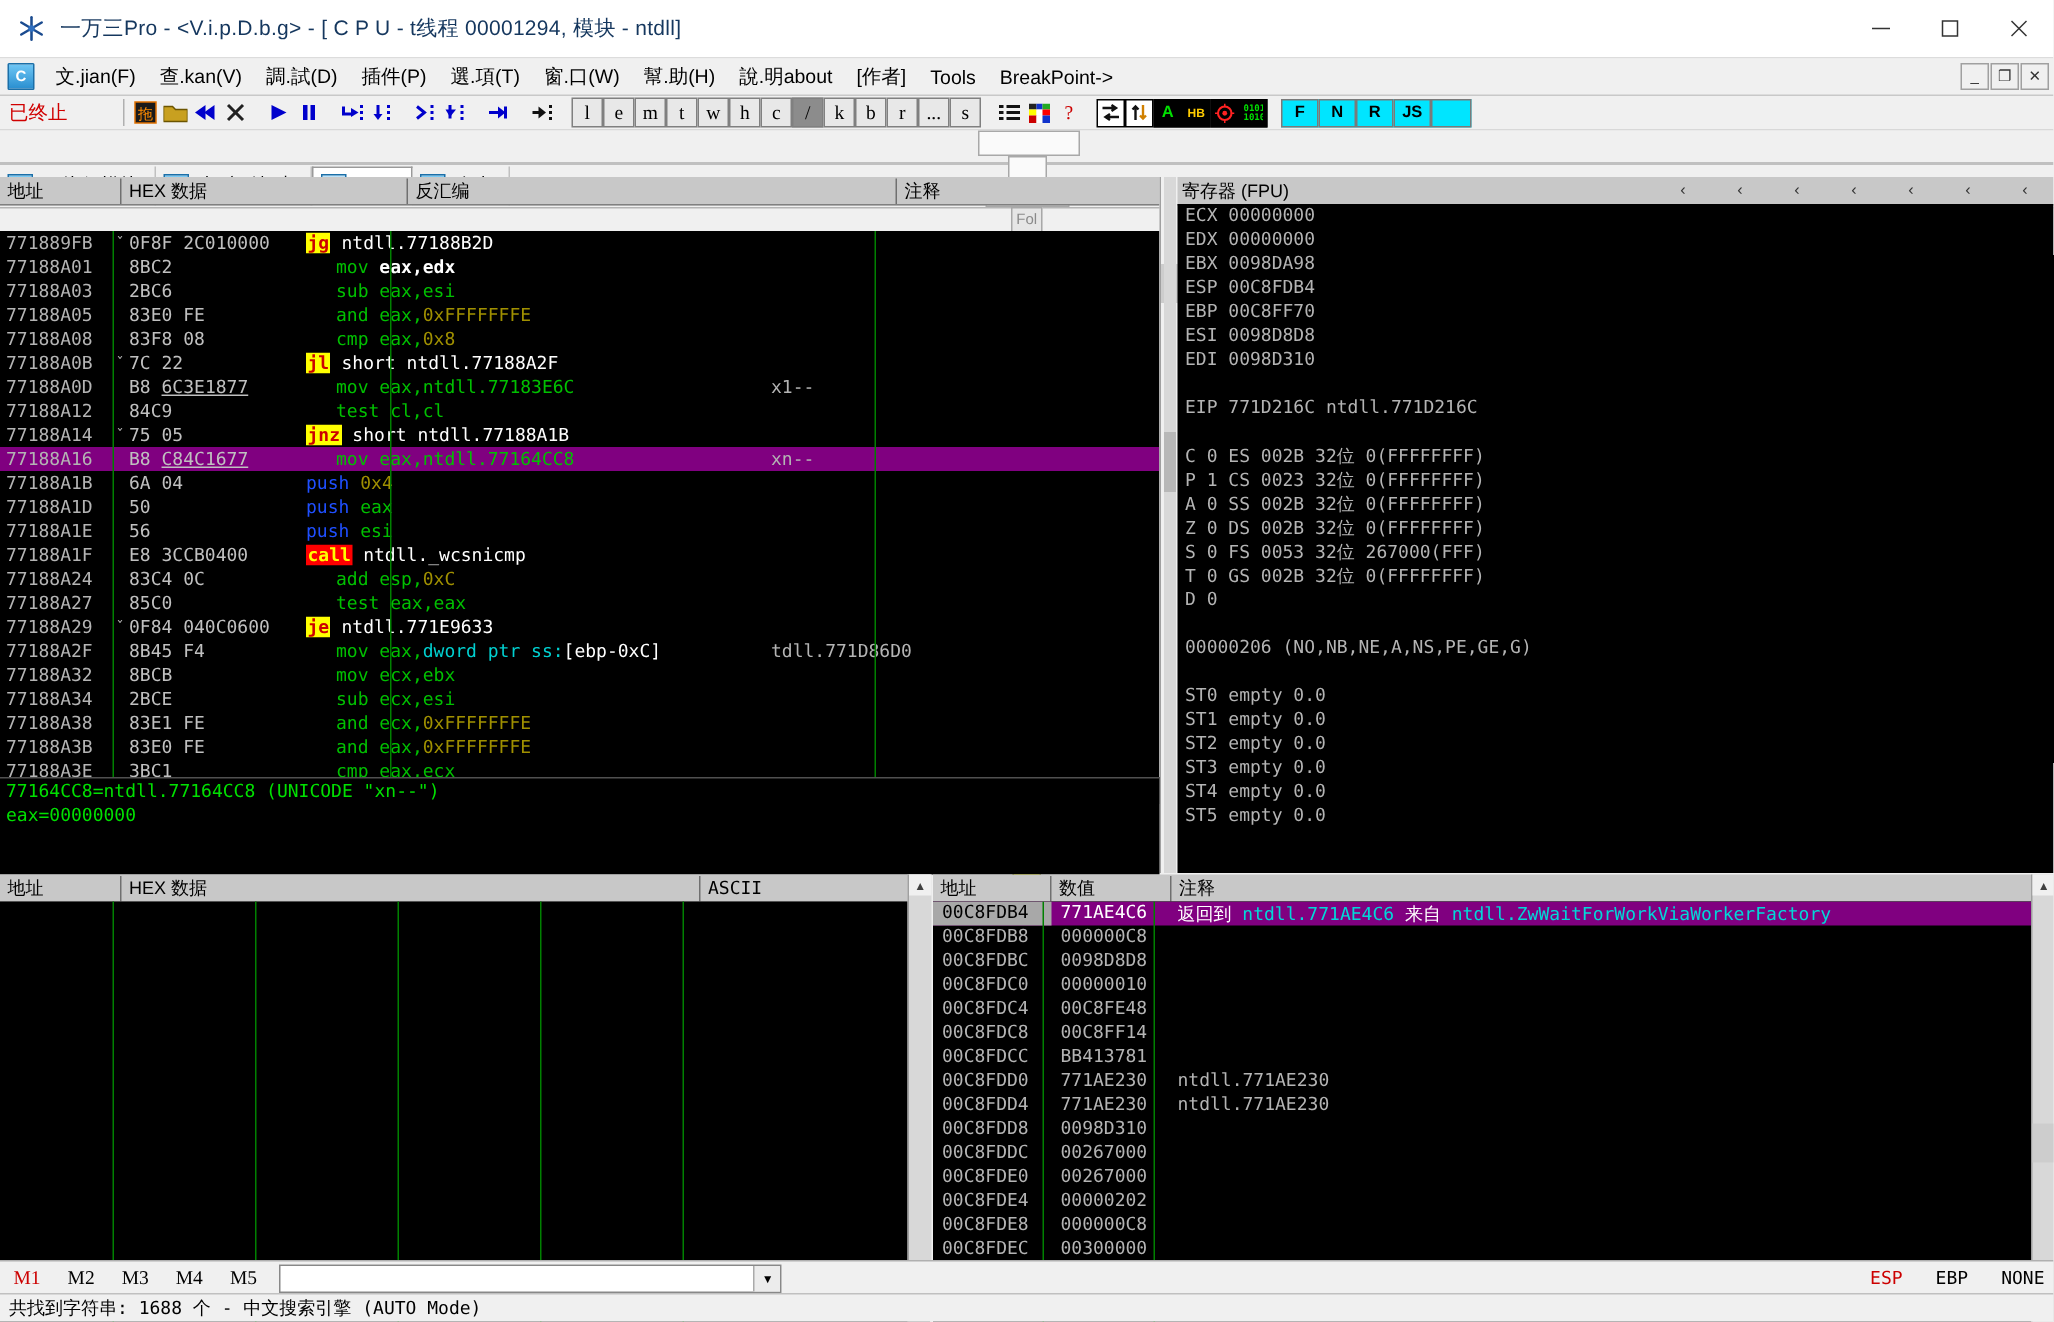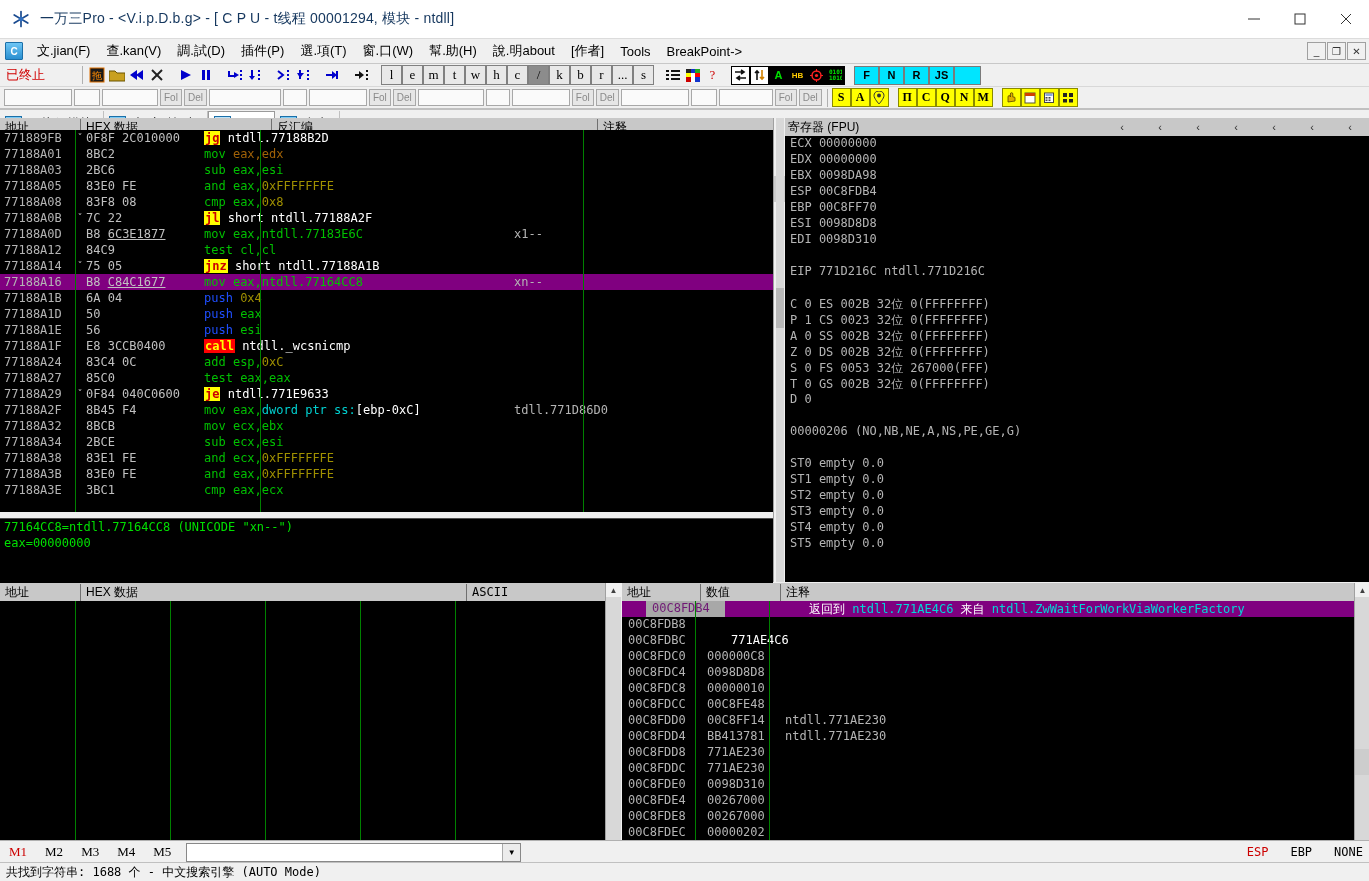--- a/index.html
+++ b/index.html
@@ -46,21 +46,21 @@
   .tbtn.framed.on{background:#8c8c8c;color:#000;}
   .sqbtn{width:17px;height:17px;border:1px solid #000;display:flex;align-items:center;
          justify-content:center;font-weight:bold;font-size:11px;flex:0 0 auto;
          font-family:"Liberation Sans",sans-serif;}
   .cyanbtn{background:#00e5ff;color:#000;border:1px solid #7a7a7a;height:17px;min-width:17px;
            padding:0 3px;display:flex;align-items:center;justify-content:center;
            font-weight:bold;font-size:11px;flex:0 0 auto;}
 
   
   .tbrow2{height:21px;background:#f0f0f0;display:flex;align-items:center;
-          border-bottom:2px solid #c0c0c0;}
+          border-bottom:2px solid #c0c0c0;flex-direction:column;}
   .tfield{height:15px;border:1px solid #a8a8a8;background:#fafafa;margin:0 1px;flex:0 0 auto;}
   .tsmall{height:15px;border:1px solid #a8a8a8;background:#e6e6e6;color:#8a8a8a;font-size:10px;
           display:flex;align-items:center;justify-content:center;margin:0 1px;
           padding:0 3px;flex:0 0 auto;font-family:"Liberation Sans",sans-serif;}
   .ybtn{width:17px;height:17px;background:#ffff00;border:1px solid #8a8a00;color:#000;
         font-weight:bold;font-size:12px;display:flex;align-items:center;justify-content:center;
         flex:0 0 auto;font-family:"Liberation Serif",serif;}
 
   
   .tabbar{height:28px;background:#f0f0f0;display:flex;align-items:center;
@@ -89,21 +89,21 @@
   
   .disasm{position:absolute;left:0;top:0;width:773px;height:400px;background:#000;overflow:hidden;}
   .drow{height:16px;display:flex;align-items:center;white-space:nowrap;}
   .drow.sel{background:#800080;}
   .c-addr{width:70px;padding-left:4px;color:#b4b4b4;flex:0 0 auto;}
   .c-arrow{width:12px;color:#b4b4b4;font-size:10px;text-align:center;flex:0 0 auto;}
   .c-hex{width:116px;color:#c0c0c0;flex:0 0 auto;}
   .c-hex u{text-decoration:underline;}
   .c-asm{width:305px;color:#00c000;flex:0 0 auto;padding-left:2px;overflow:hidden;}
   .c-cmt{color:#b4b4b4;flex:1 1 auto;padding-left:5px;overflow:hidden;}
-  .mn{color:#00c000;}
+  .mn{color:#00c000;margin-left:20px;}
   .mn-j{background:#ffff00;color:#cc0000;font-weight:bold;padding:0 1px;}
   .mn-call{background:#ff0000;color:#ffff00;font-weight:bold;padding:0 1px;}
   .mn-push{color:#1f4fff;}
   .vline{position:absolute;top:0;bottom:0;width:1px;background:#008000;}
 
   
   .infostrip{position:absolute;left:0;top:400px;width:773px;height:64px;background:#000;
              border-top:1px solid #505050;}
   .infostrip div{color:#00e000;padding-left:4px;height:16px;line-height:16px;}
 
@@ -115,22 +115,22 @@
   .chev{width:38px;text-align:center;font-size:11px;color:#333;}
   .rrow{height:16px;color:#b4b4b4;padding-left:5px;white-space:nowrap;}
 
   
   .dump{position:absolute;left:0;top:480px;width:620px;height:368px;background:#000;}
   
   .stack{position:absolute;left:620px;top:480px;width:749px;height:368px;background:#000;overflow:hidden;}
   .srow{height:16px;display:flex;white-space:nowrap;}
   .srow.sel{background:#800080;}
   .s-addr{width:73px;padding-left:6px;color:#b4b4b4;flex:0 0 auto;}
-  .s-addr.cur{background:#a8a8a8;color:#701a75;margin-left:24px;}
-  .s-val{width:74px;padding-left:6px;color:#b4b4b4;flex:0 0 auto;margin-top:32px;}
+  .s-addr.cur{background:#a8a8a8;color:#000000;}
+  .s-val{width:74px;padding-left:6px;color:#b4b4b4;flex:0 0 auto;}
   .s-cmt{padding-left:4px;color:#b4b4b4;flex:1;}
   .s-cmt .pk{color:#ffffff;}
   .s-cmt .pv{color:#00d8d8;}
 
   
   .sbv{position:absolute;width:15px;background:#f0f0f0;border-left:1px solid #a0a0a0;}
   .sbv .arrow{height:14px;display:flex;align-items:center;justify-content:center;
               font-size:8px;color:#404040;background:#f0f0f0;}
   .sbv .thumb{position:absolute;left:0;width:15px;height:26px;background:#cdcdcd;}
 
@@ -495,37 +495,37 @@
   </div>
 
   <div class="panes" style="position:absolute;left:0;top:118px;width:1369px;height:722px;">
 
     <div class="phead" style="position:absolute;left:0;top:0;width:773px;">
       <div class="hcell" style="width:75px;">地址</div>
       <div class="hcell" style="width:185px;">HEX 数据</div>
       <div class="hcell" style="width:320px;">反汇编</div>
       <div class="hcell" style="flex:1;border-right:none;">注释</div>
     </div>
-    <div class="disasm mono" style="top:12px;height:382px;">
+    <div class="disasm mono" style="top:36px;height:382px;">
       <div class="vline" style="left:75px;"></div>
       <div class="vline" style="left:260px;"></div>
       <div class="vline" style="left:583px;"></div>
       <div id="disasm-rows">
           <div class="drow">
             <span class="c-addr">771889FB</span>
             <span class="c-arrow">ˇ</span>
             <span class="c-hex">0F8F 2C010000</span>
             <span class="c-asm"><span class="mn-j">jg</span><span style="color: rgb(255, 255, 255);"> ntdll.77188B2D</span></span>
             <span class="c-cmt"></span>
           </div>
           <div class="drow">
             <span class="c-addr">77188A01</span>
             <span class="c-arrow"></span>
             <span class="c-hex">8BC2</span>
-            <span class="c-asm"><span class="mn">mov</span><span style="color: #a16207;"> eax,edx</span></span>
+            <span class="c-asm"><span class="mn">mov</span><span style="color: #ffffff; font-weight: bold;"> eax,edx</span></span>
             <span class="c-cmt"></span>
           </div>
           <div class="drow">
             <span class="c-addr">77188A03</span>
             <span class="c-arrow"></span>
             <span class="c-hex">2BC6</span>
             <span class="c-asm"><span class="mn">sub</span><span style="color: rgb(0, 192, 0);"> eax,esi</span></span>
             <span class="c-cmt"></span>
           </div>
           <div class="drow">

